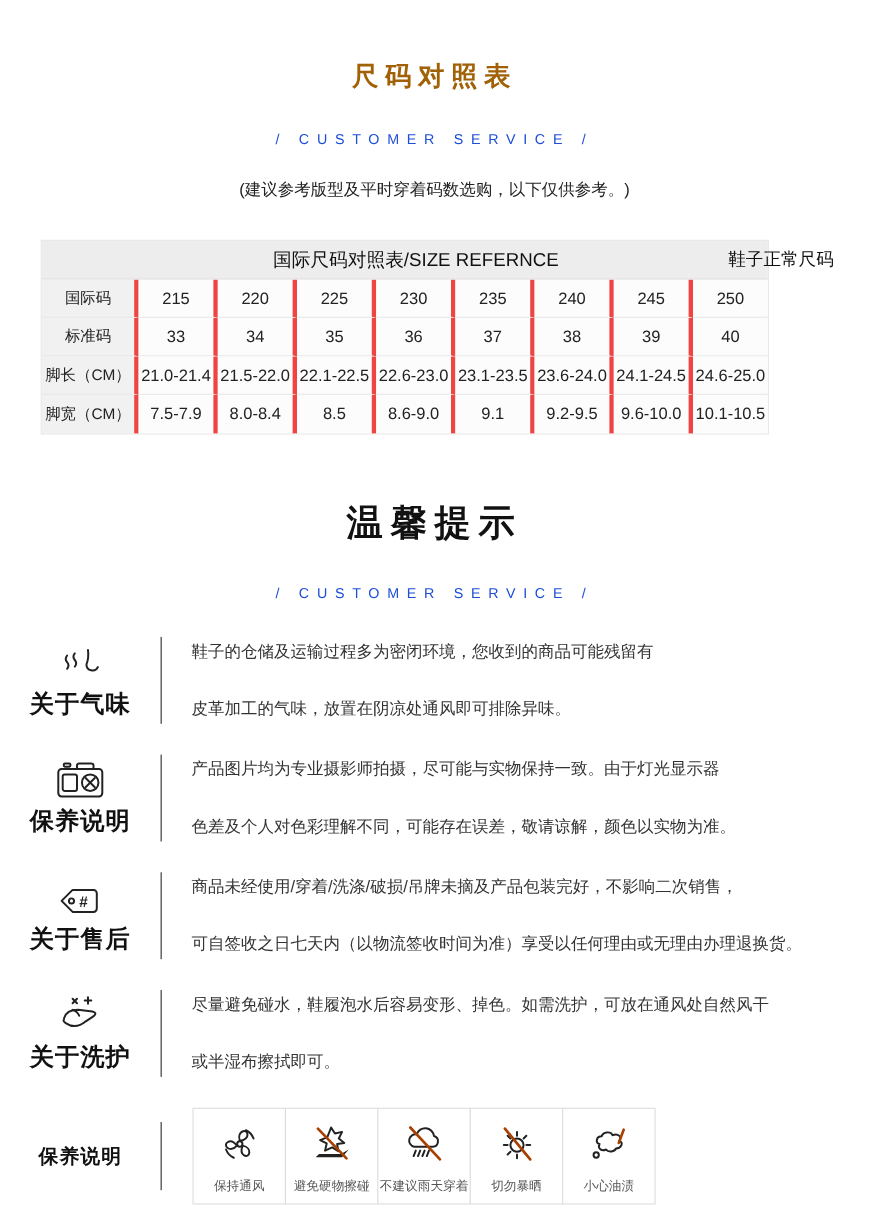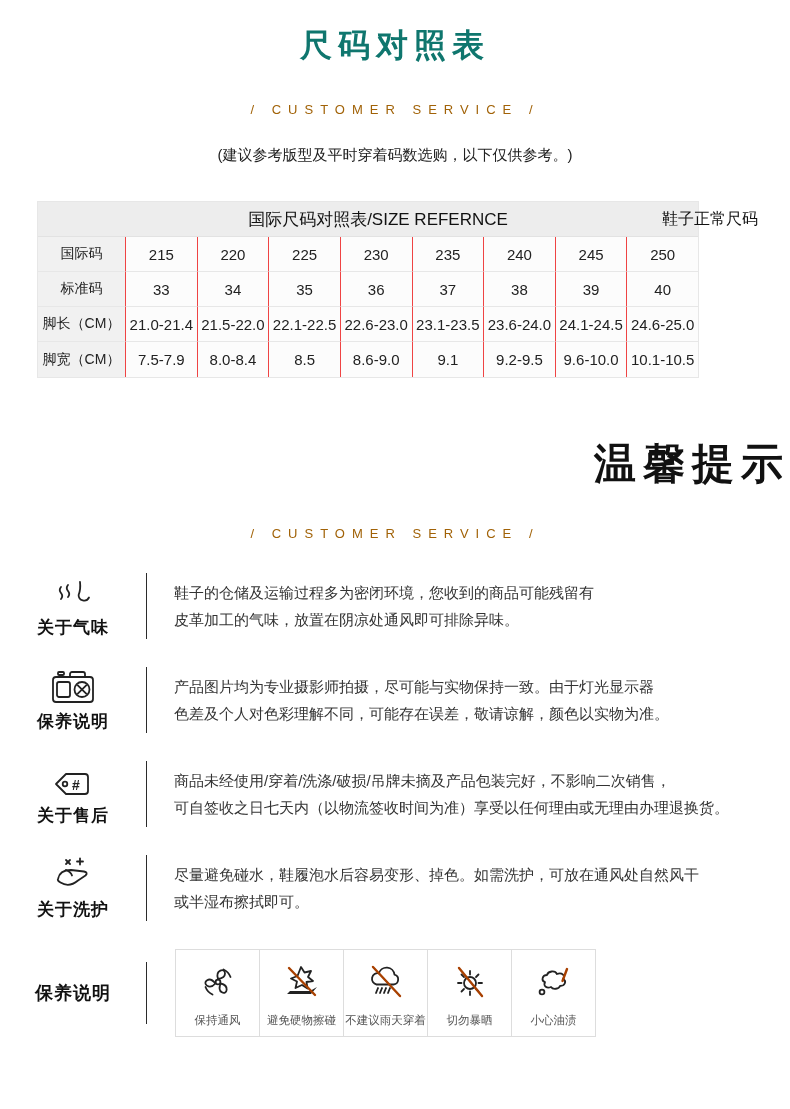--- a/index.html
+++ b/index.html
@@ -4,26 +4,26 @@
 <style>
   * { box-sizing: border-box; margin: 0; padding: 0; }
   html,body { background:#fff; }
   body {
     width: 790px; height: 1109px; overflow: hidden; margin: 0 auto;
     font-family: "Liberation Sans", "DejaVu Sans", sans-serif;
     color: #222;
   }
   
   .main-title {
-    padding-top: 24px; text-align: center;
-    font-size: 32px; font-weight: bold; letter-spacing: 6px; color: #0f766e;
+    padding-top: 53px; text-align: center;
+    font-size: 24px; font-weight: bold; letter-spacing: 6px; color: #a16207;
   }
   .cs-line {
     margin-top: 34px; text-align: center;
-    font-size: 13px; letter-spacing: 7px; color: #a16207; font-weight: 500;
+    font-size: 13px; letter-spacing: 7px; color: #1d4ed8; font-weight: 500;
     white-space: nowrap;
   }
   .advice-line {
     margin-top: 29px; text-align: center;
     font-size: 15px; color: #222;
   }
   
   .sizetable {
     width: 662px; margin: 36px 0 0 37px;
     border: 1px solid #e7e7e7; background: #fcfcfc;
@@ -35,44 +35,44 @@
     border-bottom: 1px solid #e2e2e2;
   }
   .thead .h-left, .thead .h-right {
     position: absolute; top: 50%; transform: translate(-50%,-50%);
     white-space: nowrap; color: #111;
   }
   .thead .h-left { left: 340px; font-size: 17px; }
   .thead .h-right { left: 672px; font-size: 16px; }
   .tcell {
     flex: 1; display: flex; align-items: center; justify-content: center;
-    border-right: 1px solid #ef4444; border-bottom: 1px solid #e7e7e7;
+    border-right: 4px solid #ef4444; border-bottom: 1px solid #e7e7e7;
     background: #fcfcfc; white-space: nowrap; font-size: 15px; color: #222;
   }
   .tcell:last-child { border-right: none; }
   .trow:last-child .tcell { border-bottom: none; }
   .tcell.rlabel {
     flex: none; width: 88px; background: #f1f1f1; font-size: 14px;
   }
   
   .tips-title {
-    margin-top: 58px; text-align: right;
-    font-size: 42px; font-weight: bold; letter-spacing: 7px; color: #111;
+    margin-top: 58px; text-align: center;
+    font-size: 33px; font-weight: bold; letter-spacing: 7px; color: #111;
   }
   .notes { margin-top: 32px; }
   .note-row { display: flex; align-items: stretch; min-height: 63px; margin-bottom: 28px; }
   .note-left {
     width: 146px; display: flex; flex-direction: column;
     align-items: center; justify-content: center;
   }
   .note-icon { height: 38px; display: flex; align-items: flex-end; justify-content: center; }
-  .note-label { margin-top: 5px; font-size: 17px; font-weight: bold; color: #111; letter-spacing: 1px; }
+  .note-label { margin-top: 5px; font-size: 22px; font-weight: bold; color: #111; letter-spacing: 1px; }
   .vdiv { width: 1px; background: #2b2b2b; }
   .note-body {
-    padding-left: 27px; display: flex; flex-direction: column; justify-content: center;
+    padding-left: 27px; display: flex; flex-direction: column;  gap: 25px;
   }
   .note-line { font-size: 15px; color: #333; line-height: 27px; white-space: nowrap; }
   
   .care-row { display: flex; align-items: center; margin-top: 4px; }
   .care-left { width: 146px; display: flex; align-items: center; justify-content: center; }
   .care-label { font-size: 18px; font-weight: bold; color: #111; letter-spacing: 1px; }
   .care-row .vdiv { align-self: center; height: 62px; }
   .care-boxes { display: flex; margin-left: 28px; }
   .care-box {
     width: 85px; height: 88px; border: 1px solid #ddd; margin-left: -1px;

